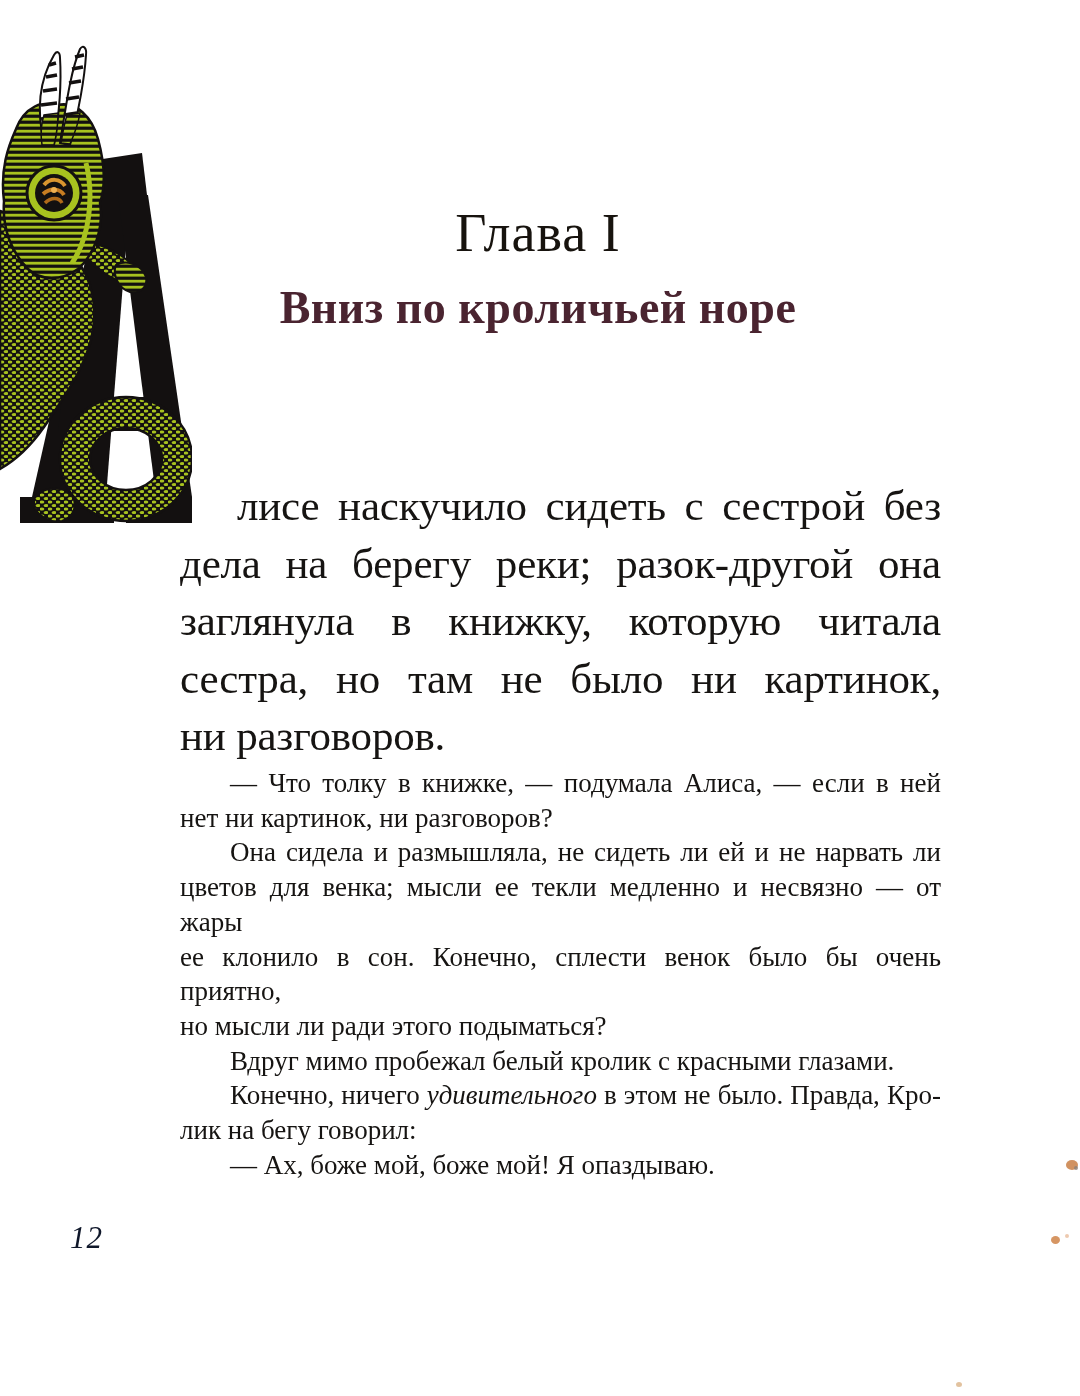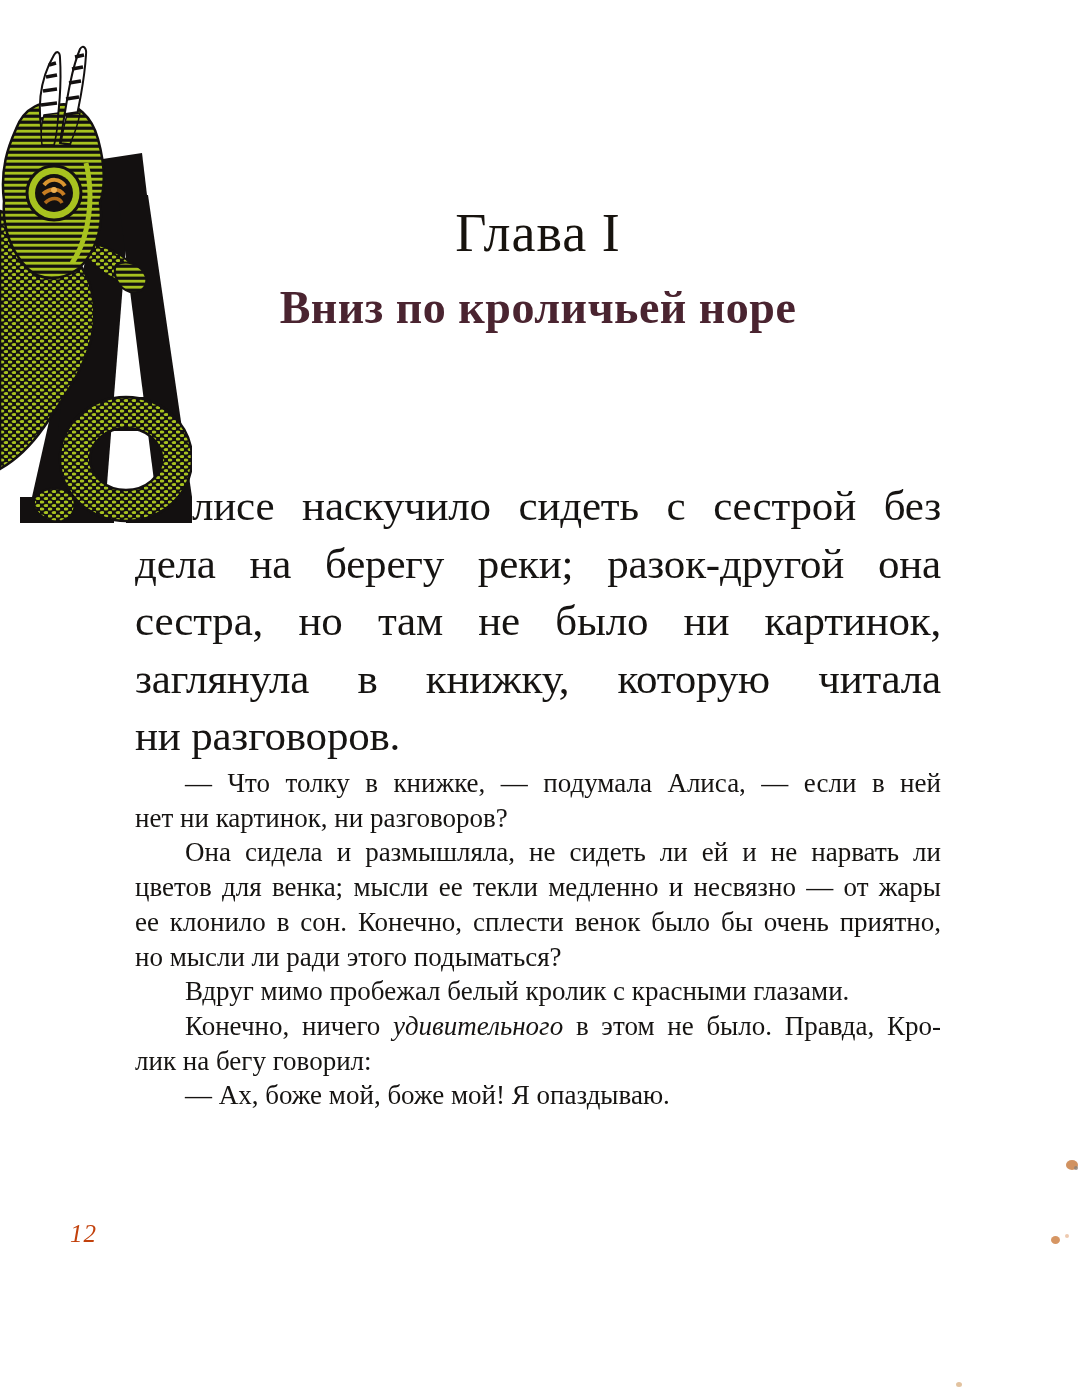--- a/index.html
+++ b/index.html
@@ -22,27 +22,27 @@
     letter-spacing:.5px;color:#4a2430;
   }
   .lead-paragraph{
     position:absolute;left:135px;top:477px;width:806px;
     font-size:43px;line-height:57.5px;letter-spacing:-.2px;
   }
   .body-text{
     position:absolute;left:135px;top:766px;width:806px;
     font-size:27px;line-height:34.7px;letter-spacing:0;
   }
-  .line{text-align:justify;text-align-last:justify;}
+  .line{text-align:justify;text-align-last:justify;margin-left:45px;}
   .line.last{text-align-last:left;}
   .line.after-cap{padding-left:57px;}
   .line.indent{text-indent:50px;}
   .page-number{
     position:absolute;left:70px;top:1220px;
-    font-size:25px;font-style:italic;color:#c2410c;letter-spacing:1px;
+    font-size:31px;font-style:italic;color:#0f172a;letter-spacing:1px;
   }
   .illustration{position:absolute;left:0;top:45px;width:192px;height:480px;}
   .fox{position:absolute;border-radius:50%;filter:blur(.6px);}
   .fox1{left:1066px;top:1160px;width:12px;height:10px;background:#c97f45;opacity:.85;}
   .fox1b{left:1074px;top:1166px;width:4px;height:4px;background:#8b8178;opacity:.8;}
   .fox2{left:1051px;top:1236px;width:9px;height:8px;background:#d08448;opacity:.85;}
   .fox3{left:1065px;top:1234px;width:4px;height:4px;background:#e0a070;opacity:.55;}
   .fox4{left:956px;top:1382px;width:6px;height:5px;background:#cf9a60;opacity:.6;}
 </style>
 </head>
@@ -113,22 +113,22 @@
       </g>
     </svg>
   </div>
 
   <div class="chapter-label">Глава I</div>
   <div class="chapter-title">Вниз по кроличьей норе</div>
 
   <div class="lead-paragraph">
       <div class="line after-cap">лисе наскучило сидеть с сестрой без</div>
       <div class="line">дела на берегу реки; разок-другой она</div>
+      <div class="line">заглянула в книжку, которую читала</div>
       <div class="line">сестра, но там не было ни картинок,</div>
-      <div class="line">заглянула в книжку, которую читала</div>
       <div class="line last">ни разговоров.</div>
     </div>
 
   <div class="body-text">
       <div class="line indent">—  Что толку в книжке, — подумала Алиса, — если в ней</div>
       <div class="line last">нет ни картинок, ни разговоров?</div>
       <div class="line indent">Она сидела и размышляла, не сидеть ли ей и не нарвать ли</div>
       <div class="line">цветов для венка; мысли ее текли медленно и несвязно — от жары</div>
       <div class="line">ее клонило в сон. Конечно, сплести венок было бы очень приятно,</div>
       <div class="line last">но мысли ли ради этого подыматься?</div>

